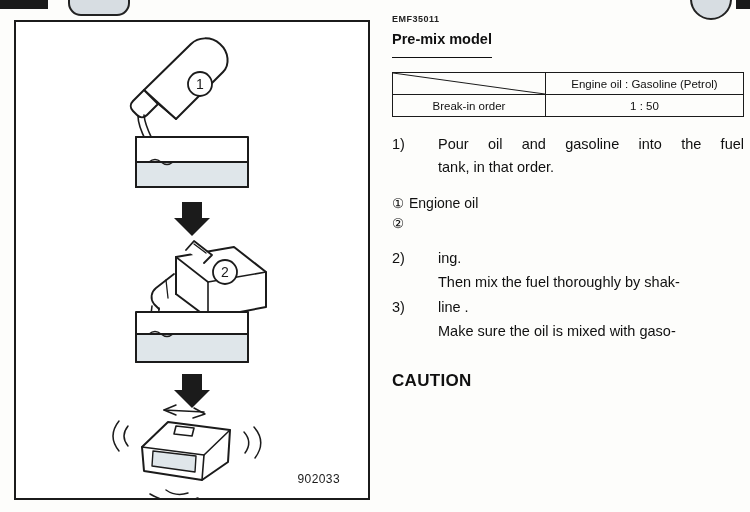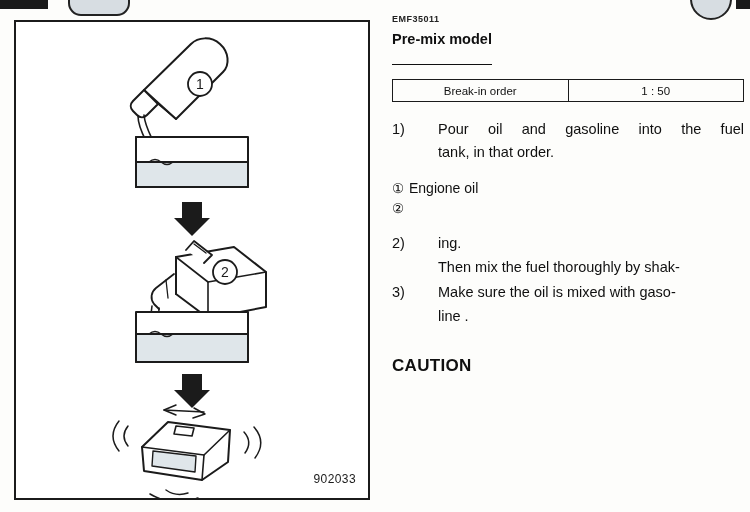--- a/index.html
+++ b/index.html
@@ -54,21 +54,21 @@
     position: absolute;
     left: 14px;
     top: 20px;
     width: 352px;
     height: 476px;
     border: 2px solid #1b1b1b;
     background: #ffffff;
   }
   .fig-code {
     position: absolute;
-    right: 12px;
+    right: 28px;
     bottom: 12px;
     font-size: 12px;
     color: #1b1b1b;
     letter-spacing: .4px;
     padding-left: 24px;
   }
   .svg-wrap { position: absolute; inset: 0; }
 
   
   .text-col {
@@ -90,21 +90,21 @@
     color: #101010;
     line-height: 1.16;
     letter-spacing: .1px;
   }
   .sub-title {
     font-size: 14.5px;
     font-weight: bold;
     color: #101010;
     display: inline-block;
     border-bottom: 1.5px solid #101010;
-    padding-bottom: 17px;
+    padding-bottom: 10px;
     margin-top: 3px;
   }
 
   
   table.ratio {
     margin-top: 14px;
     border-collapse: collapse;
     width: 352px;
     table-layout: fixed;
   }
@@ -260,20 +260,28 @@
   </div>
 
   <div class="text-col">
 
     <div class="doc-code">EMF35011</div>
 
     <div class="sub-title">Pre-mix model</div>
 
     <table class="ratio">
       <tbody>
+          <tr>
+        <td class="corner">
+          <svg viewBox="0 0 148 21" preserveAspectRatio="none" aria-hidden="true">
+            <line x1="0" y1="0" x2="148" y2="21" stroke="#1b1b1b" stroke-width="1"></line>
+          </svg>
+        </td>
+        <td class="head-right">Engine oil : Gasoline (Petrol)</td>
+      </tr>
       <tr>
         <td>Break-in order</td>
         <td>1 : 50</td>
       </tr>
     </tbody>
       </table>
 
     <div class="steps">
       <div class="step">
         <span class="step-num">1)</span>
@@ -297,22 +305,22 @@
         <span class="step-num">2)</span>
         <span class="step-body">
           <span class="cont">ing.</span>
           <span class="cont">Then mix the fuel thoroughly by shak-</span>
         </span>
       </div>
 
       <div class="step">
         <span class="step-num">3)</span>
         <span class="step-body">
+          <span class="cont">line .</span>
           <span class="cont">Make sure the oil is mixed with gaso-</span>
-          <span class="cont">line .</span>
         </span>
       </div>
     </div>
 
     <div class="caution">CAUTION</div>
   </div>
 
 </div>
 
 </body></html>

